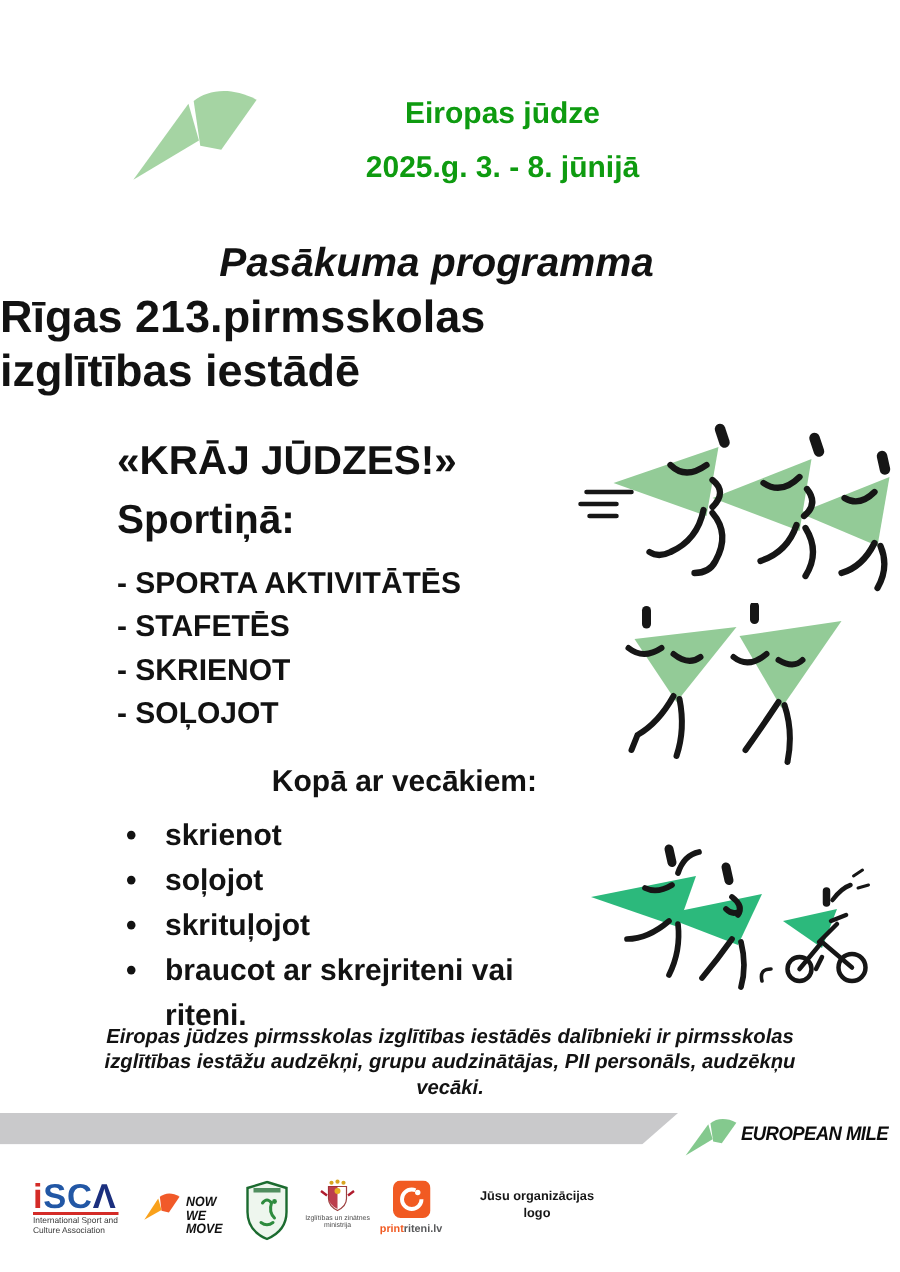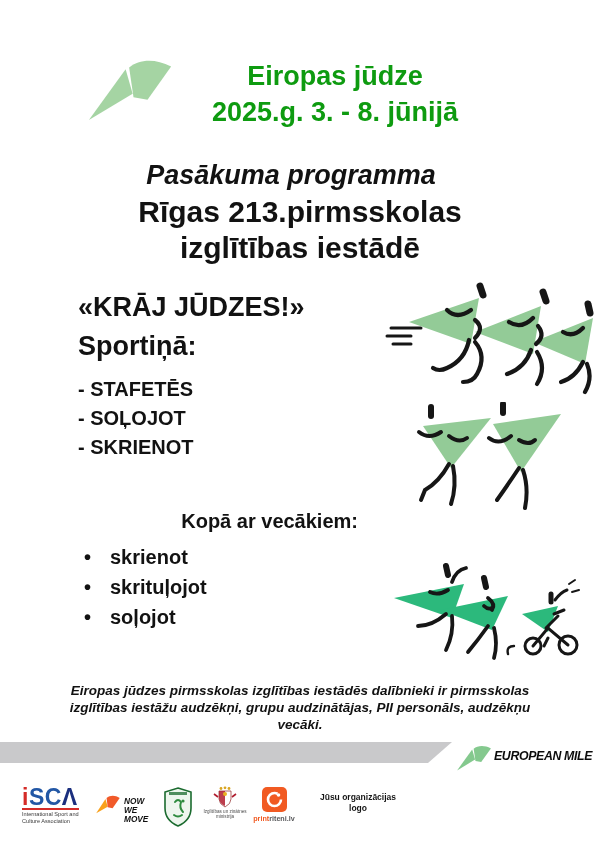--- a/index.html
+++ b/index.html
@@ -2,26 +2,26 @@
 <html><head>
 <meta charset="utf-8">
 <style>
   html,body{margin:0;padding:0;background:#fff;}
   .page{position:relative;width:600px;height:848px;background:#ffffff;overflow:hidden;
         font-family:"Liberation Sans",sans-serif;color:#121212;}
 
   
   .logo-header{position:absolute;left:86px;top:56px;width:88px;height:70px;}
   .header-text{position:absolute;left:150px;top:58px;width:370px;text-align:center;
-               font-weight:bold;font-size:27px;line-height:36px;color:#0e9b10;}
+               font-weight:bold;font-size:20px;line-height:36px;color:#0e9b10;}
 
   
   .program-title{position:absolute;left:0;top:160px;width:582px;text-align:center;
                  font-style:italic;font-weight:bold;font-size:27px;}
-  .school-name{position:absolute;left:0;top:194px;width:600px;text-align:center;
+  .school-name{position:absolute;left:0;top:194px;width:600px;
                font-weight:bold;font-size:30px;line-height:36px;}
 
   
   .sports{position:absolute;left:78px;top:288px;width:310px;}
   .sports-heading{font-weight:bold;font-size:27px;line-height:39px;}
   .sports-list{margin-top:9px;font-weight:bold;font-size:20px;line-height:29px;}
 
   
   .parents{position:absolute;left:78px;top:508px;width:280px;}
   .parents-heading{font-weight:bold;font-size:20px;line-height:26px;text-align:right;}
@@ -82,23 +82,24 @@
     <div>Rīgas 213.pirmsskolas</div>
     <div>izglītības iestādē</div>
   </div>
 
   <div class="sports">
     <div class="sports-heading">
       <div>«KRĀJ JŪDZES!»</div>
       <div>Sportiņā:</div>
     </div>
     <div class="sports-list">
+      <div>- SPORTA AKTIVITĀTĒS</div>
       <div>- STAFETĒS</div>
+      <div>- SKRIENOT</div>
       <div>- SOĻOJOT</div>
-      <div>- SKRIENOT</div>
     </div>
   </div>
 
   <svg class="runners-art" viewBox="0 0 212 120">
     <g stroke="#161616" stroke-width="3" fill="none" stroke-linecap="round">
       <path d="M8,50 h30"></path>
         <path d="M4,58 h24"></path>
         <path d="M10,66 h18"></path>
     </g>
     <polygon points="26,44 96,20 88,66" fill="#93cb97"></polygon>
@@ -136,22 +137,23 @@
       <path d="M126,38 q10,6 16,0"></path>
       <path d="M126,66 q-12,18 -22,32"></path>
       <path d="M130,68 q6,18 2,38"></path>
     </g>
   </svg>
 
   <div class="parents">
     <div class="parents-heading">Kopā ar vecākiem:</div>
     <div class="parents-list">
       <div class="bullet-row">skrienot</div>
+      <div class="bullet-row">soļojot</div>
       <div class="bullet-row">skrituļojot</div>
-      <div class="bullet-row">soļojot</div>
+      <div class="bullet-row">braucot ar skrejriteni vai riteni.</div>
     </div>
   </div>
 
   <svg class="family-art" viewBox="0 0 205 110">
     <polygon points="6,44 76,30 64,64" fill="#2cb97c"></polygon>
     <polygon points="52,56 120,42 104,76" fill="#2cb97c"></polygon>
     <polygon points="134,60 170,52 160,78" fill="#2cb97c"></polygon>
     <g stroke="#161616" stroke-width="3.8" fill="none" stroke-linecap="round">
       <line x1="58" y1="12" x2="60" y2="21" stroke-width="6"></line>
       <path d="M64,28 q4,-12 14,-14"></path>

